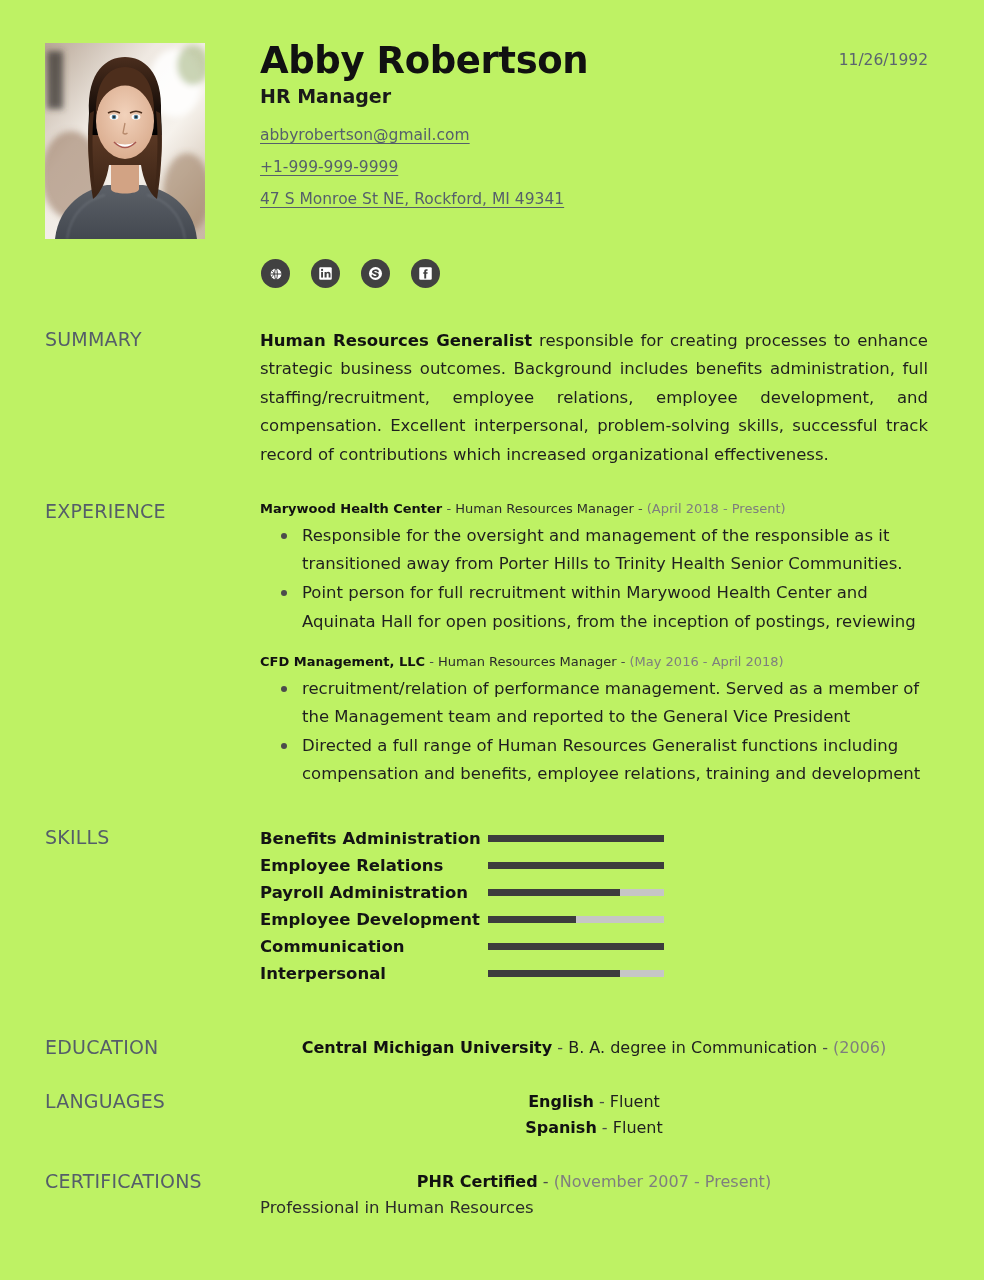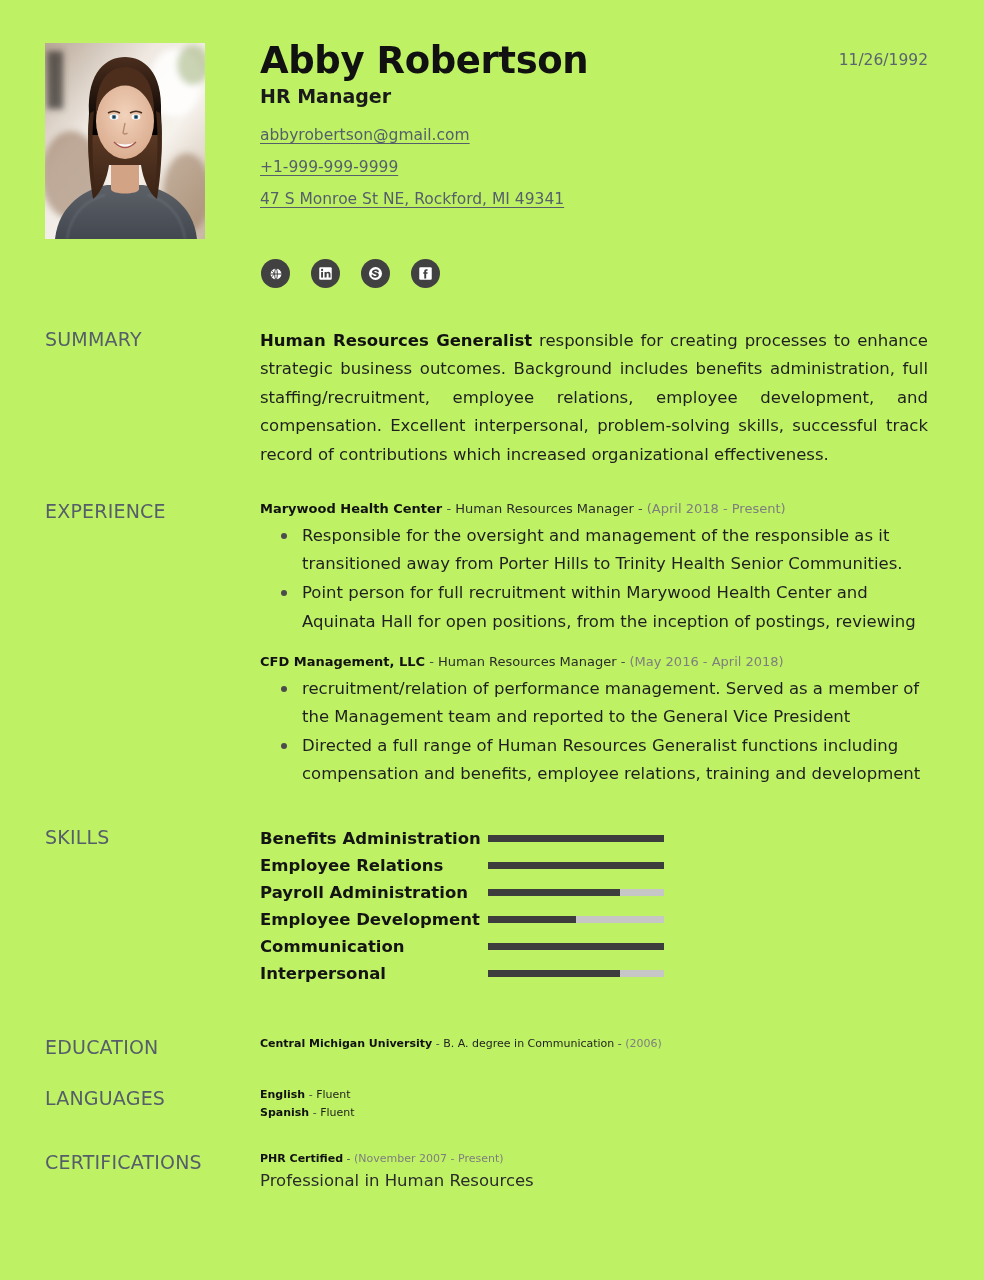--- a/index.html
+++ b/index.html
@@ -196,23 +196,24 @@
   .skill-fill {
     position: absolute;
     left: 0;
     top: 0;
     height: 7px;
     background: #3d3d3d;
   }
 
   
   .entry-line {
-    font-size: 11px;
+    font-size: 16px;
     line-height: 1.62;
     color: #1f1f1f;
+    text-align: center;
   }
   .entry-line .strong { font-weight: bold; color: #111; }
   .entry-line .muted { color: #7e7e7e; }
   .entry-line .dash { color: #4a4a4a; }
   .entry-sub {
     font-size: 16.5px;
     line-height: 1.62;
     color: #2b2b2b;
   }
 

